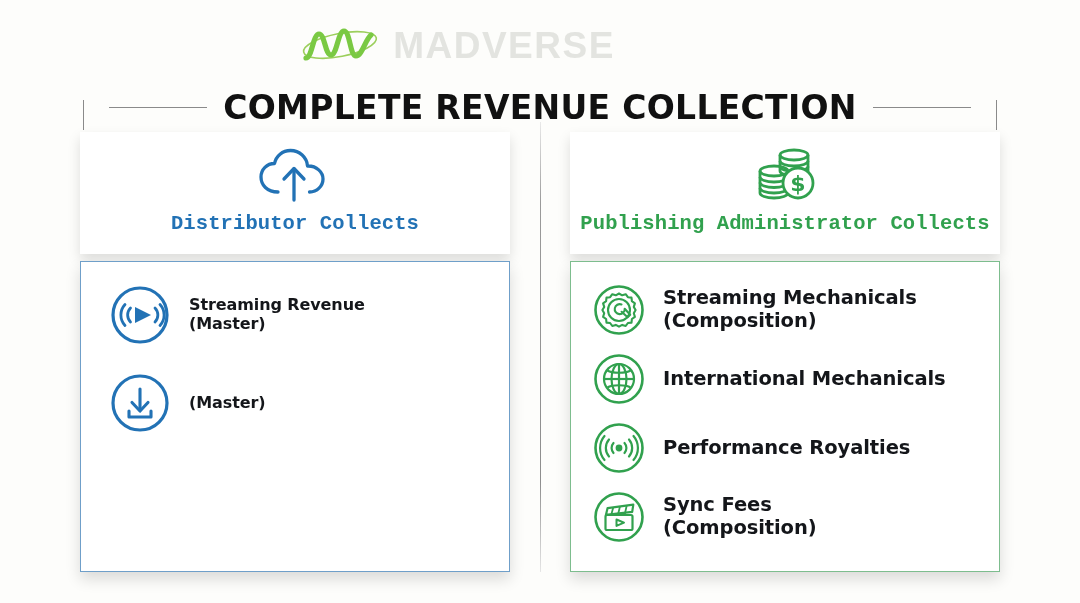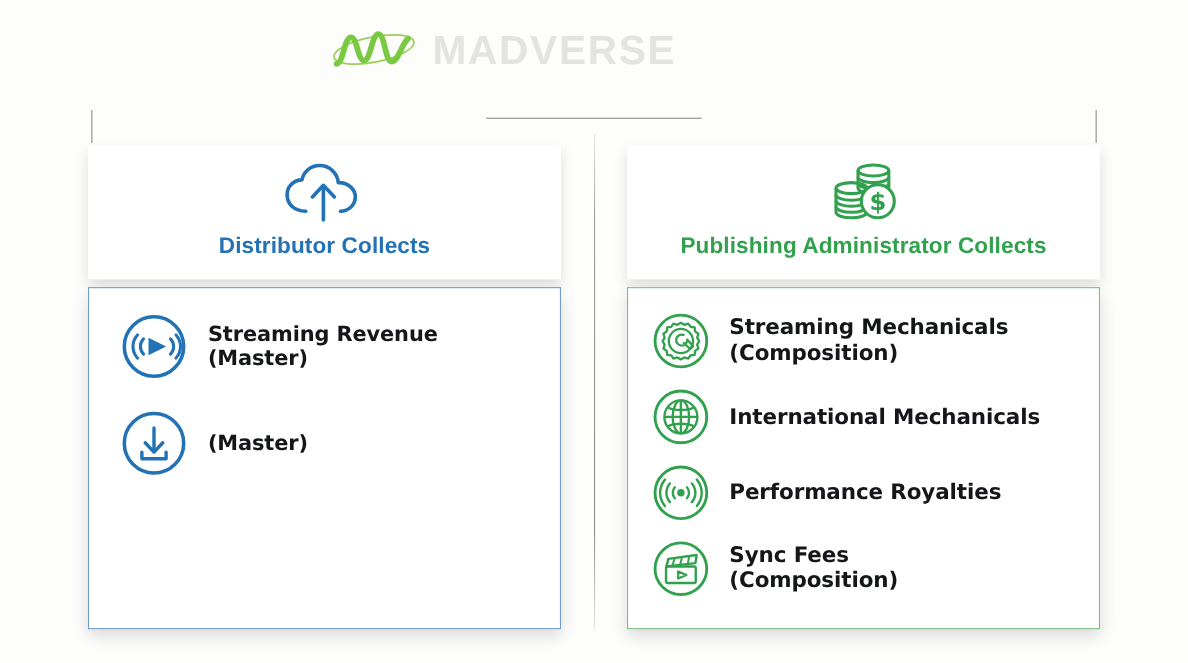--- a/index.html
+++ b/index.html
@@ -54,21 +54,21 @@
 
   .card-header {
     background:#fff; height:122px;
     box-shadow:0 6px 12px rgba(0,0,0,.13);
     display:flex; flex-direction:column; align-items:center;
     justify-content:flex-start; padding-top:12px;
   }
   .card-header .head-icon { height:62px; display:flex; align-items:center; }
   .card-title {
     font-size:20.5px; font-weight:800; letter-spacing:.1px;
-    margin-top:6px; font-family:Liberation Sans, sans-serif;text-align:right;
+    margin-top:6px; font-family:Liberation Mono, monospace;text-align:right;
   }
   #title-distributor { color:#2272b5; }
   #title-publisher   { color:#31a14e; }
 
   .card-body {
     margin-top:7px; background:#fff; min-height:311px;
     box-shadow:0 7px 14px rgba(0,0,0,.14);
     padding:22px 0 18px 0;
     display:flex; flex-direction:column;
   }
@@ -82,37 +82,38 @@
   #body-publisher .list-item:last-child { margin-bottom:1px; }
 
   .item-icon { flex:0 0 auto; display:flex; align-items:center; justify-content:center; }
   #body-distributor .item-icon { width:62px; height:62px; }
   #body-publisher .item-icon { width:52px; height:52px; }
 
   .item-label {
     color:#14161a; font-weight:800; line-height:1.16;
     font-family:"DejaVu Sans", sans-serif; letter-spacing:-.1px;
   }
-  #body-distributor .item-label { font-size:19px; }
+  #body-distributor .item-label { font-size:16px; }
   #body-publisher  .item-label { font-size:19.5px; }
   .item-label .sub { display:block; }
 </style>
 </head>
 <body>
 
 <div id="brand">
   <svg id="brand-mark" viewBox="0 0 78 46">
     <ellipse cx="39" cy="23" rx="37" ry="11.5" fill="none" stroke="#9ccf5c" stroke-width="1.6" transform="rotate(-11 39 23)"></ellipse>
     <path d="M5 36 C11 36 12 12 18 12 C24 12 24 33 30 33 C36 33 37 9 43 9 C49 9 49 34 55 34 C61 34 64 18 70 13" fill="none" stroke="#7ac943" stroke-width="5.2" stroke-linecap="round" stroke-linejoin="round"></path>
   </svg>
   <div id="brand-word">MADVERSE</div>
 </div>
 
 <div id="headline-row">
   <div class="rule" id="rule-left"></div>
+  <div id="headline">COMPLETE REVENUE COLLECTION</div>
   <div class="rule" id="rule-right"></div>
 </div>
 <div class="bracket-v" id="bracket-left"></div>
 <div class="bracket-v" id="bracket-right"></div>
 
 <div id="center-divider"></div>
 
 <div class="column" id="column-distributor">
 
   <div class="card-header">

